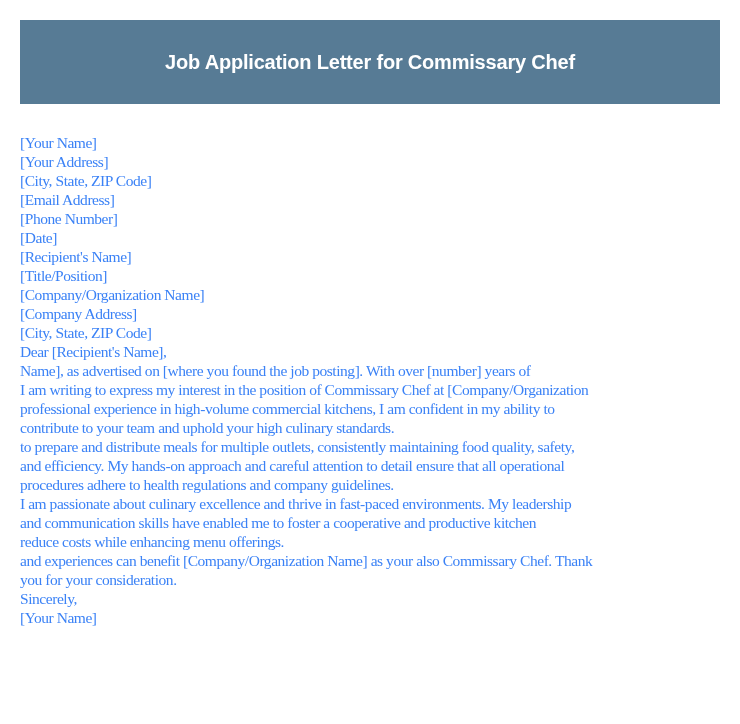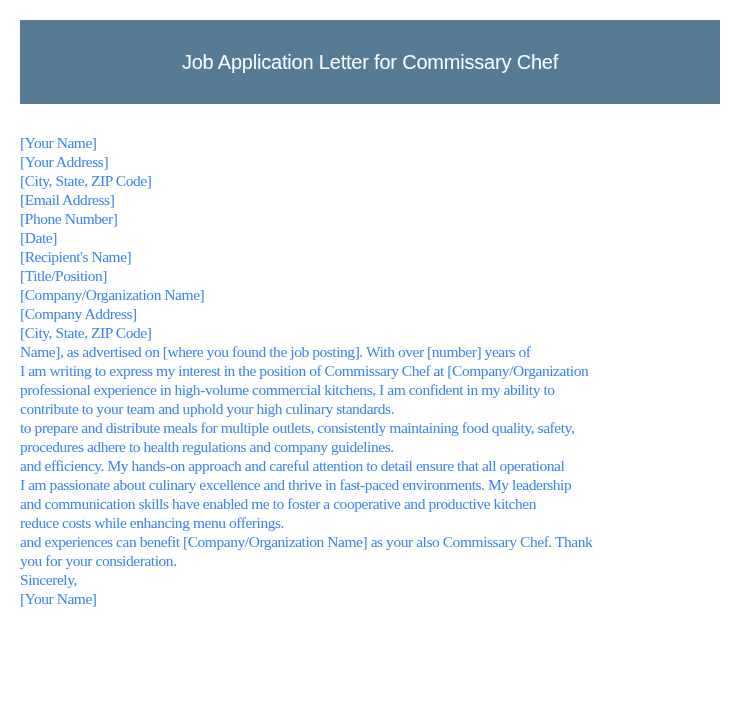--- a/index.html
+++ b/index.html
@@ -3,21 +3,21 @@
 <meta charset="utf-8">
 <style>
   html, body { margin: 0; padding: 0; background: #ffffff; }
   body { width: 740px; height: 724px; position: relative; overflow: hidden; }
   .header {
     position: absolute; left: 20px; top: 20px; width: 700px; height: 84px;
     background: #577b95; display: flex; align-items: center; justify-content: center;
   }
   .header h1 {
     margin: 0; color: #ffffff; font-family: "Liberation Sans", sans-serif;
-    font-weight: normal; font-size: 20px; letter-spacing: -0.2px;
+    font-weight: bold; font-size: 20px; letter-spacing: -0.2px;
   }
   .letter {
     position: absolute; left: 20px; top: 133px; width: 710px;
     font-family: Liberation Serif, serif; font-size: 15.5px;
     line-height: 19px; color: #3b82f6; letter-spacing: -0.45px;
   }
   .line { display: block; white-space: nowrap; }
 </style>
 </head>
 <body>
@@ -35,31 +35,32 @@
     <span class="line">[Phone Number]</span>
     <span class="line">[Date]</span>
   </div>
   <div>
     <span class="line">[Recipient's Name]</span>
     <span class="line">[Title/Position]</span>
     <span class="line">[Company/Organization Name]</span>
     <span class="line">[Company Address]</span>
     <span class="line">[City, State, ZIP Code]</span>
   </div>
+  <span class="line">Dear [Recipient's Name],</span>
 
   <div>
     <span class="line">Name], as advertised on [where you found the job posting]. With over [number] years of</span>
     <span class="line">I am writing to express my interest in the position of Commissary Chef at [Company/Organization</span>
     <span class="line">professional experience in high-volume commercial kitchens, I am confident in my ability to</span>
     <span class="line">contribute to your team and uphold your high culinary standards.</span>
   </div>
   <div>
     <span class="line">to prepare and distribute meals for multiple outlets, consistently maintaining food quality, safety,</span>
+    <span class="line">and efficiency. My hands-on approach and careful attention to detail ensure that all operational</span>
     <span class="line">procedures adhere to health regulations and company guidelines.</span>
-    <span class="line">and efficiency. My hands-on approach and careful attention to detail ensure that all operational</span>
   </div>
   <div>
     <span class="line">I am passionate about culinary excellence and thrive in fast-paced environments. My leadership</span>
     <span class="line">and communication skills have enabled me to foster a cooperative and productive kitchen</span>
     <span class="line">reduce costs while enhancing menu offerings.</span>
   </div>
   <div>
     <span class="line">and experiences can benefit [Company/Organization Name] as your also Commissary Chef. Thank</span>
     <span class="line">you for your consideration.</span>
   </div>

